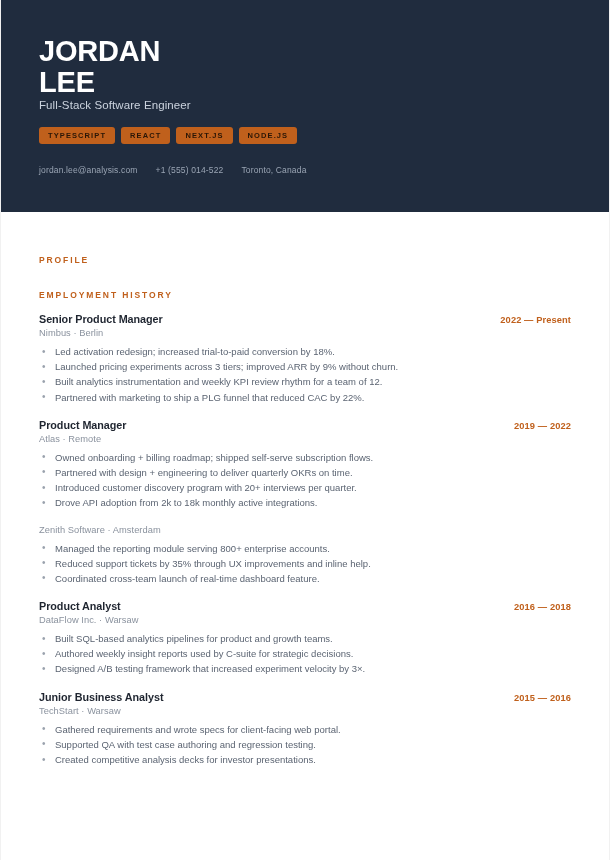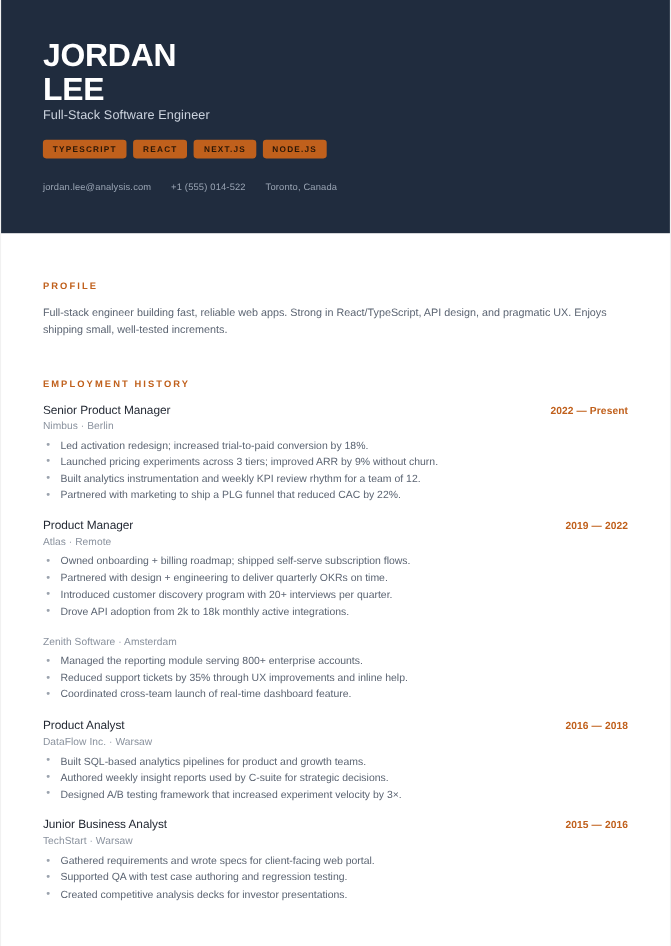--- a/index.html
+++ b/index.html
@@ -100,21 +100,21 @@
   .job { margin-bottom: 14px; }
   .job:last-child { margin-bottom: 0; }
   .job-head {
     display: flex;
     justify-content: space-between;
     align-items: baseline;
   }
   .job-role {
     color: #1f2530;
     font-size: 10.8px;
-    font-weight: normal;
+    font-weight: bold;
     letter-spacing: -0.05px;
   }
   .job-dates {
     color: #c0601c;
     font-size: 9.3px;
     font-weight: bold;
     white-space: nowrap;
     letter-spacing: 0.1px;
   }
   .job-org {
@@ -170,21 +170,20 @@
       <span>+1 (555) 014-522</span>
       <span>Toronto, Canada</span>
     </div>
 
   </div>
 
   <div class="body">
 
     <div class="profile-block">
       <h2 class="section-heading">PROFILE</h2>
-      <p class="profile-text">Full-stack engineer building fast, reliable web apps. Strong in React/TypeScript, API design, and pragmatic UX. Enjoys shipping small, well-tested increments.</p>
     </div>
 
     <div class="employment-block">
       <h2 class="section-heading">EMPLOYMENT HISTORY</h2>
 
       <div class="jobs">
 
         <div class="job">
           <div class="job-head">
             <span class="job-role">Senior Product Manager</span>

